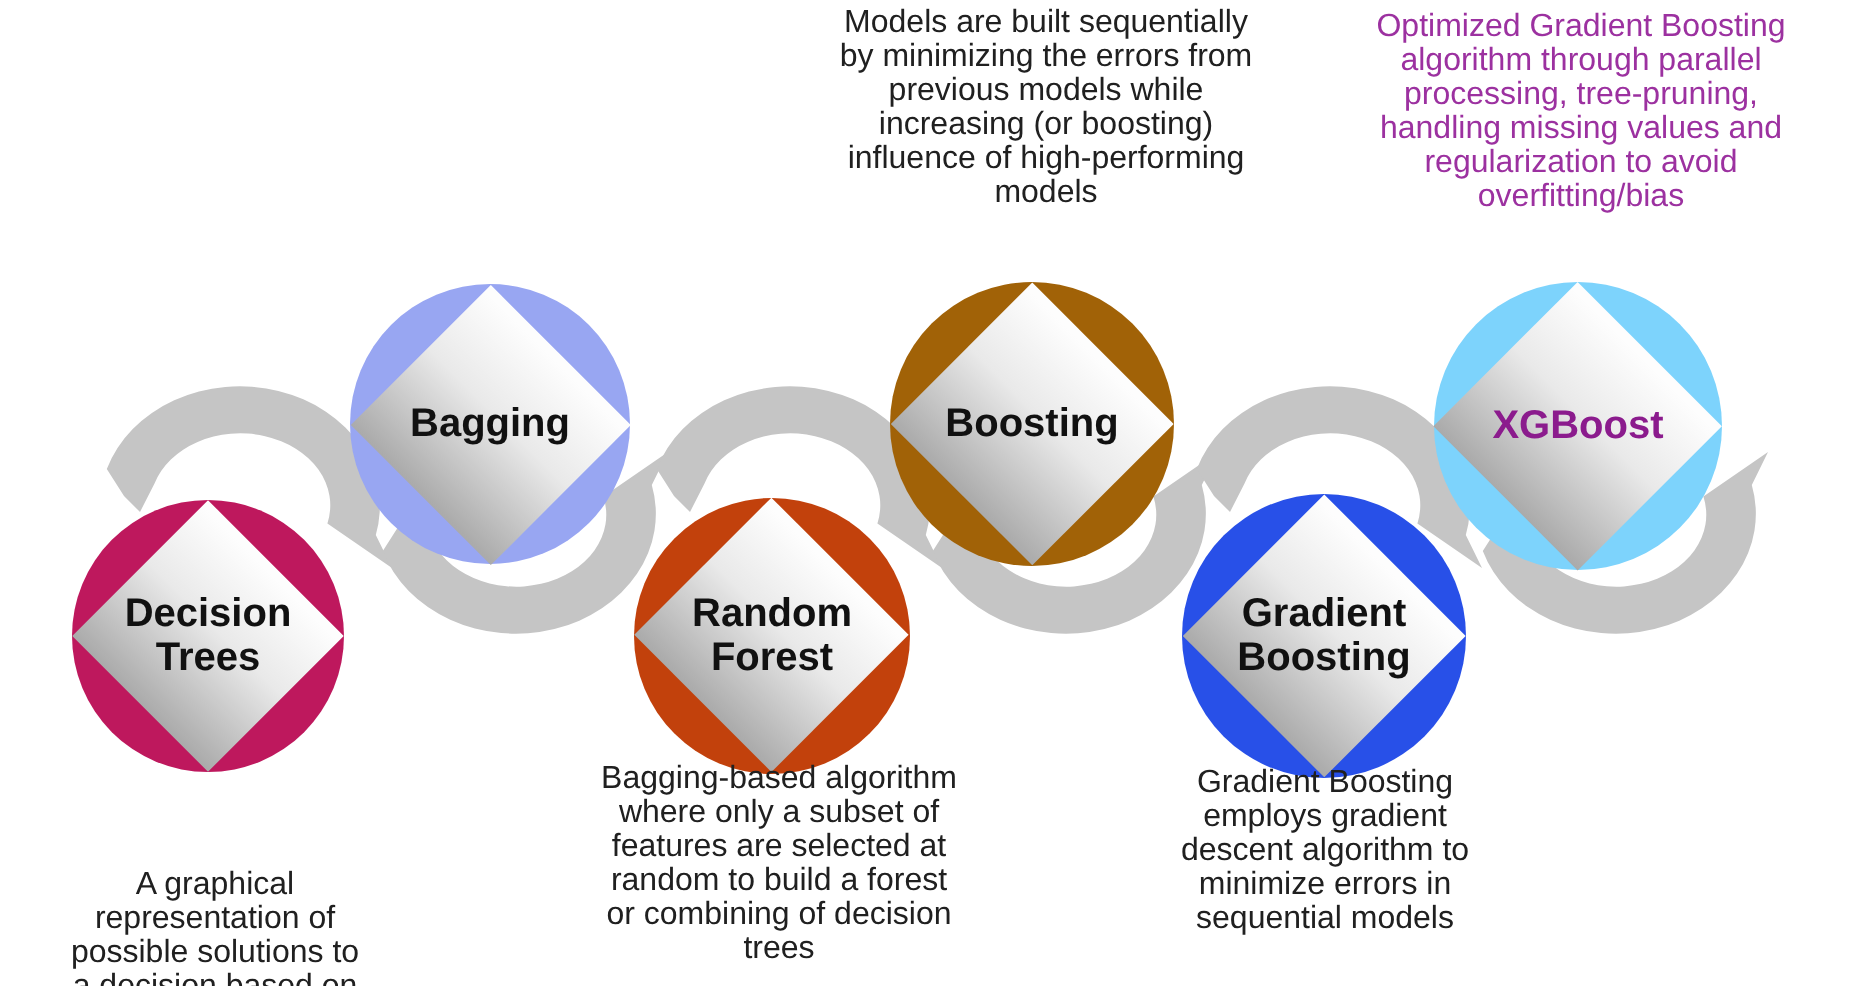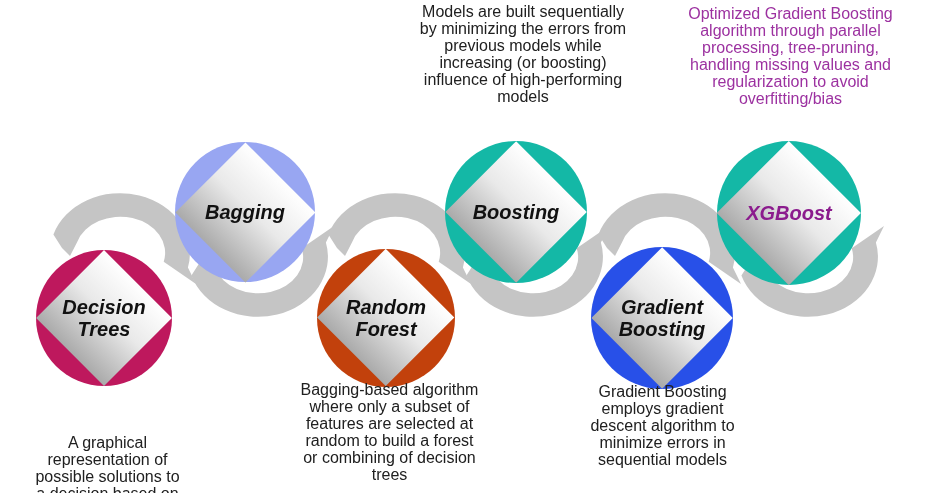--- a/index.html
+++ b/index.html
@@ -7,21 +7,20 @@
     position:relative;
     width:925px;height:493px;
     overflow:hidden;
     background:#ffffff;
     font-family:"Liberation Sans","DejaVu Sans",sans-serif;
   }
   .flow{position:absolute;left:0;top:0;width:925px;height:493px;}
   .node{
     position:absolute;
     border-radius:50%;
-    font-style:italic;
   }
   .diamond{
     position:absolute;
     left:14.7%;top:14.7%;
     width:70.6%;height:70.6%;
     transform:rotate(45deg);
     background:linear-gradient(180deg,#fdfdfd 4%,#e9e9e9 45%,#aaaaaa 100%);
   }
   .node-label{
     position:absolute;inset:0;
@@ -80,31 +79,31 @@
   <div class="node n-bag" style="background: rgb(152, 166, 242);">
     <div class="diamond"></div>
     <div class="node-label" style="color: rgb(17, 17, 17);">Bagging</div>
   </div>
 
   <div class="node n-rf" style="background: #c2410c;">
     <div class="diamond"></div>
     <div class="node-label" style="color: rgb(17, 17, 17);">Random Forest</div>
   </div>
 
-  <div class="node n-boost" style="background: #14b8a6;">
+  <div class="node n-boost" style="background: #a16207;">
     <div class="diamond"></div>
     <div class="node-label" style="color: rgb(17, 17, 17);">Boosting</div>
   </div>
 
   <div class="node n-gb" style="background: rgb(40, 80, 232);">
     <div class="diamond"></div>
     <div class="node-label" style="color: rgb(17, 17, 17);">Gradient Boosting</div>
   </div>
 
-  <div class="node n-xgb" style="background: #14b8a6;">
+  <div class="node n-xgb" style="background: #7dd3fc;">
     <div class="diamond"></div>
     <div class="node-label" style="color: rgb(139, 27, 141);">XGBoost</div>
   </div>
 
   <div class="desc d-top2" style="color: rgb(32, 32, 32);">Models are built sequentially
 by minimizing the errors from
 previous models while
 increasing (or boosting)
 influence of high-performing
 models</div>

